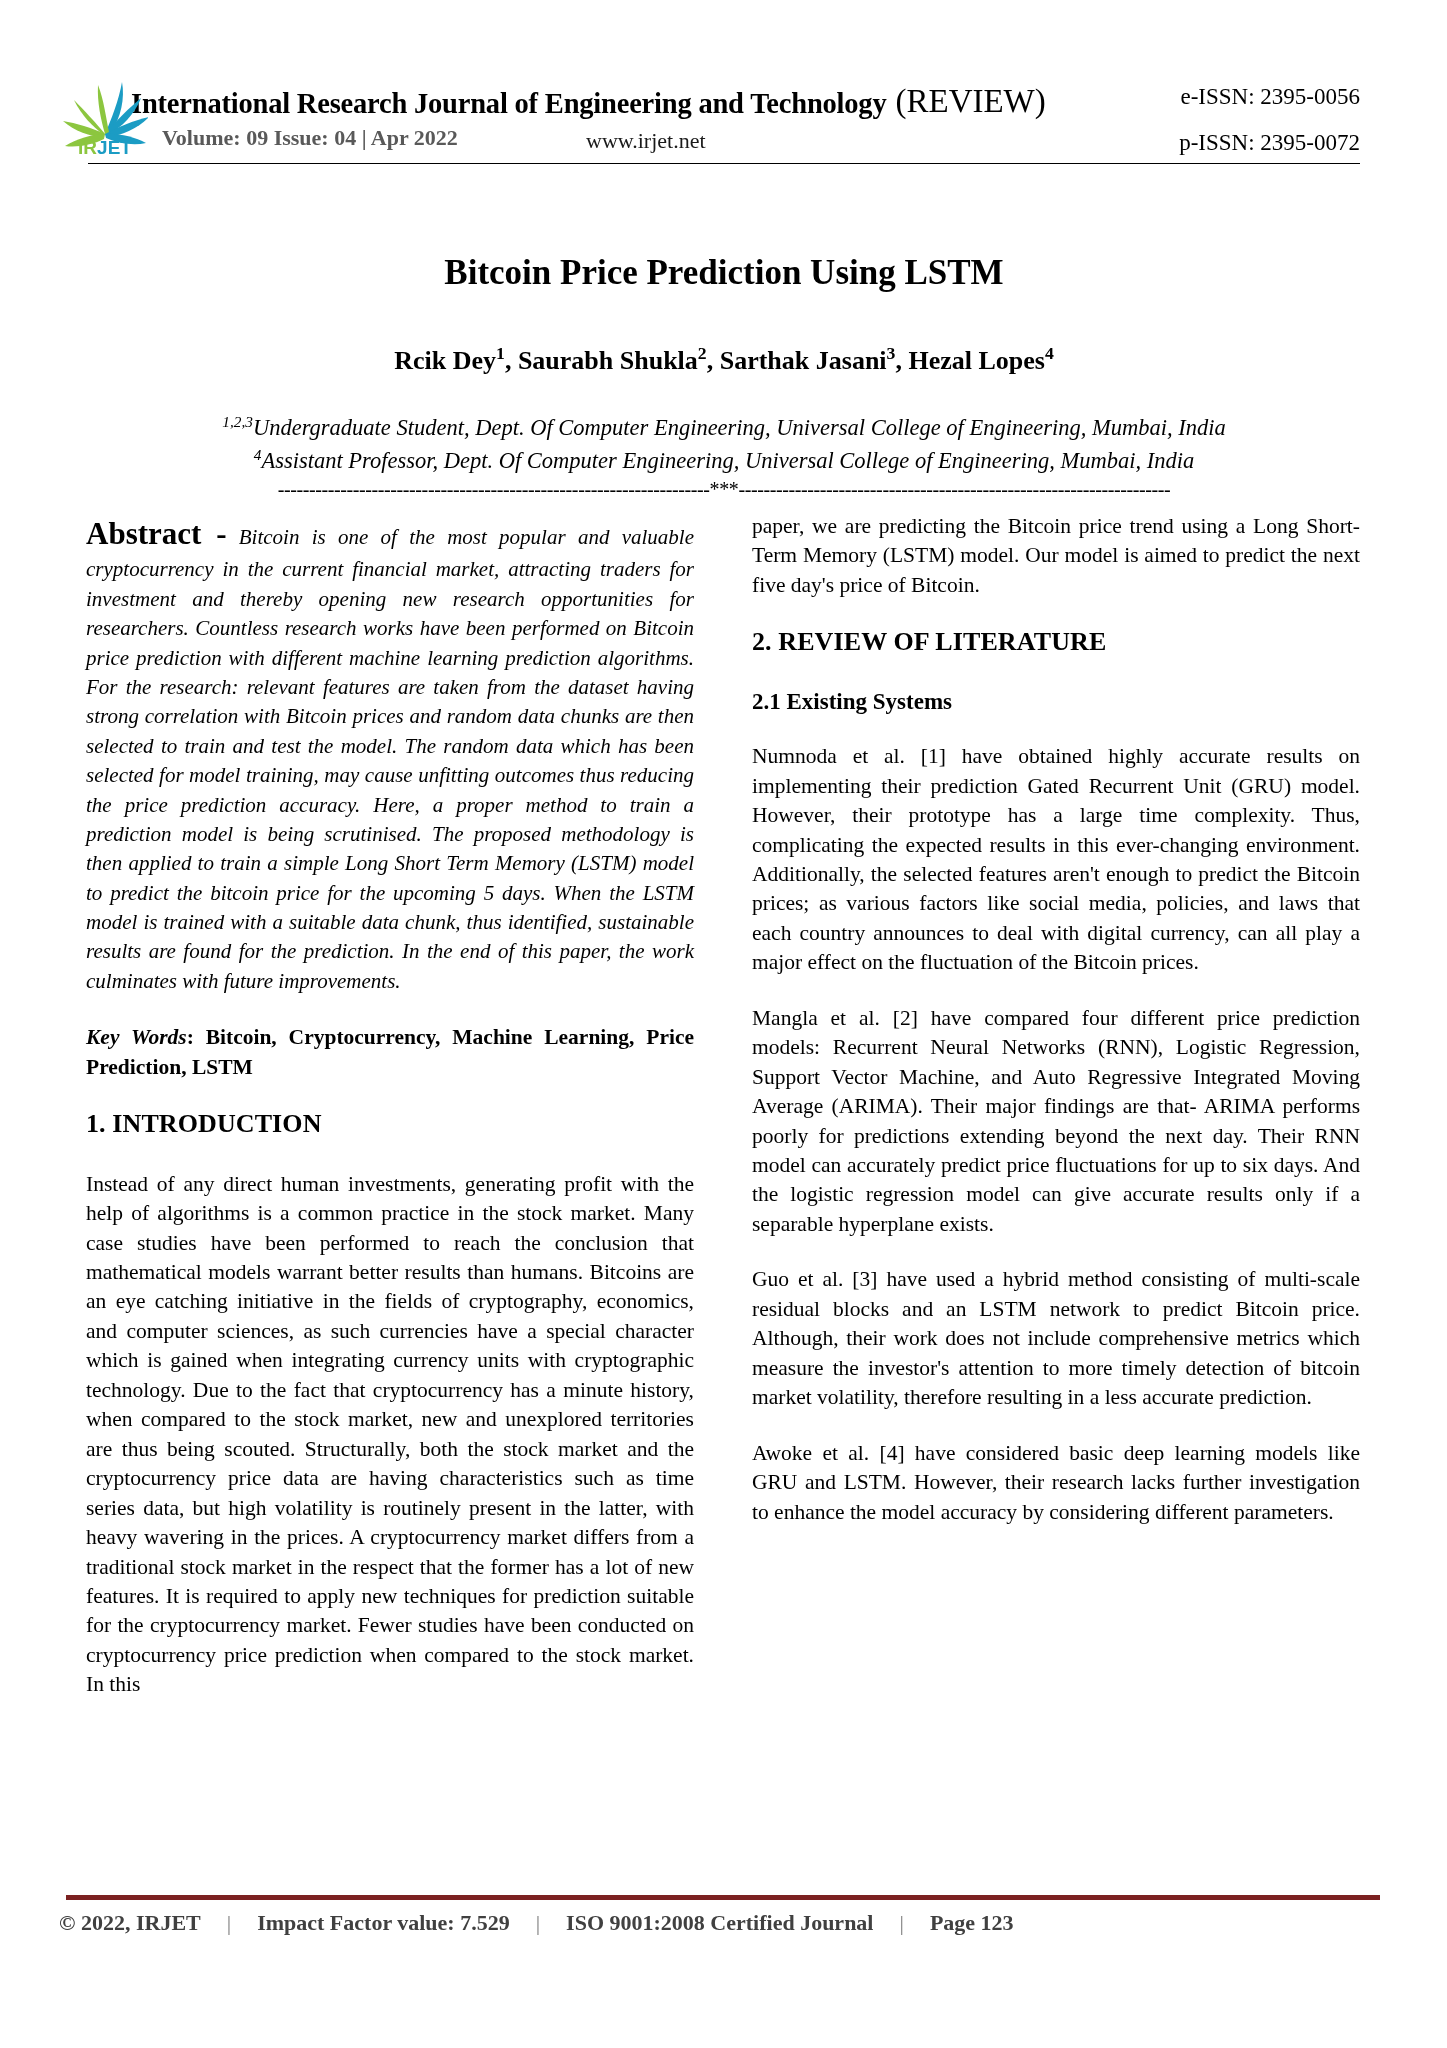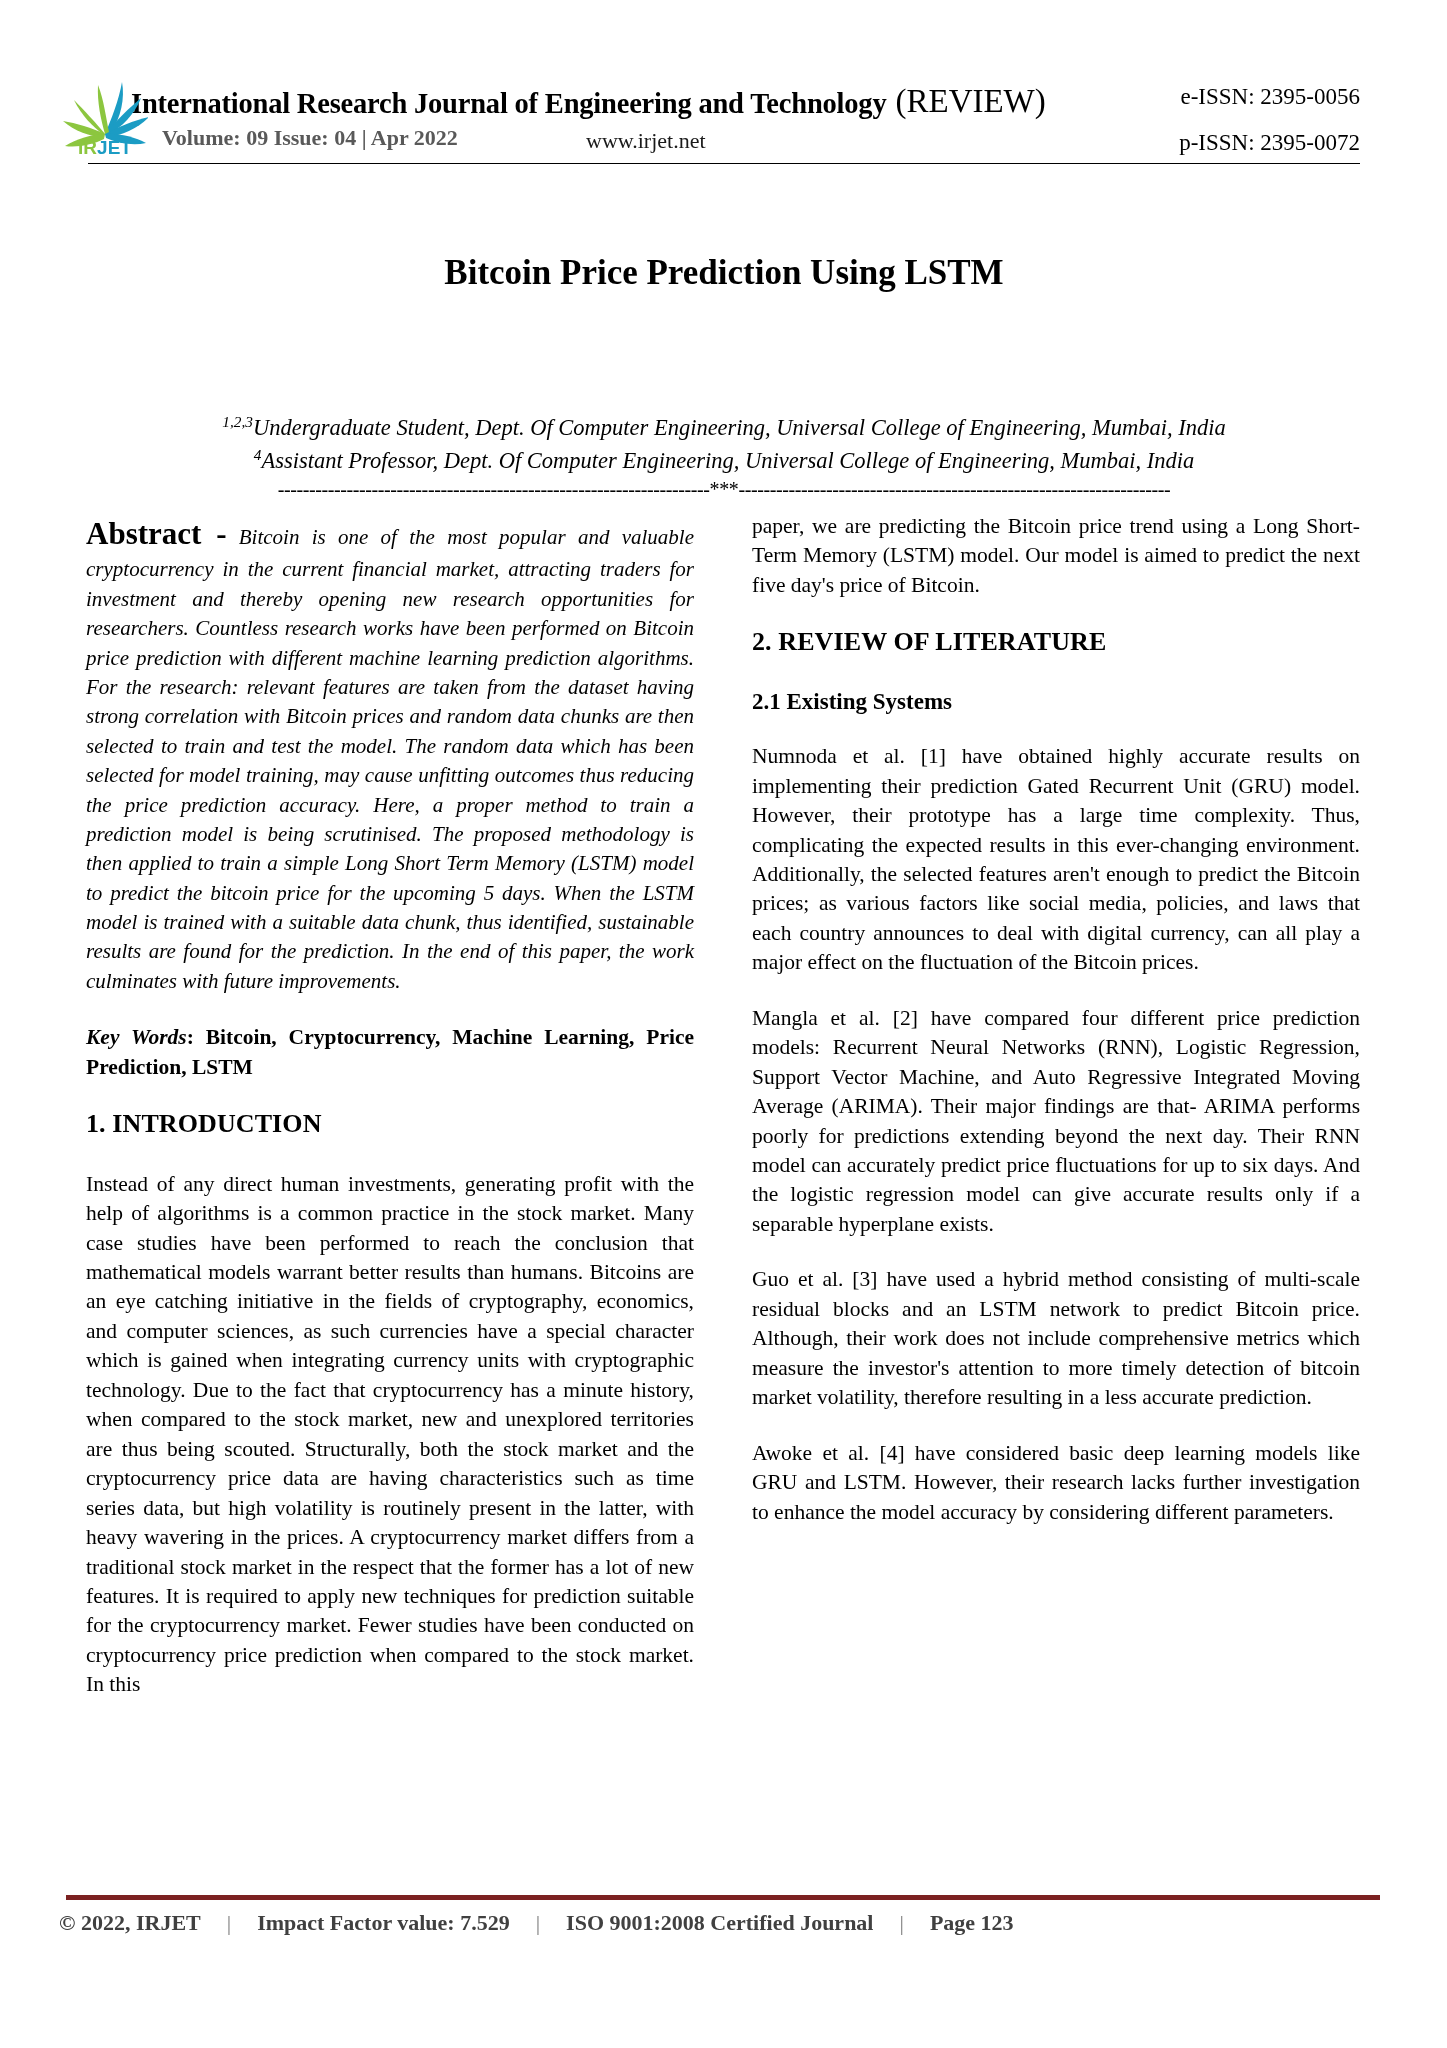--- a/index.html
+++ b/index.html
@@ -279,20 +279,26 @@
 
     <span class="weburl">www.irjet.net</span>
     <span class="eissn">e-ISSN: 2395-0056</span>
     <span class="pissn">p-ISSN: 2395-0072</span>
   </div>
 
   <div class="header-rule"></div>
 
   <div class="paper-title">Bitcoin Price Prediction Using LSTM</div>
 
+  <div class="authors">
+    <span><span>Rcik Dey</span><sup>1</sup></span>,
+    <span><span>Saurabh Shukla</span><sup>2</sup></span>,
+    <span><span>Sarthak Jasani</span><sup>3</sup></span>,
+    <span><span>Hezal Lopes</span><sup>4</sup></span>
+  </div>
 
   <div class="affil">
     <div><sup>1,2,3</sup><span>Undergraduate Student, Dept. Of Computer Engineering, Universal College of Engineering, Mumbai, India</span></div>
     <div><sup>4</sup><span>Assistant Professor, Dept. Of Computer Engineering, Universal College of Engineering, Mumbai, India</span></div>
   </div>
 
   <div class="dashrule">---------------------------------------------------------------------***---------------------------------------------------------------------</div>
 
   <div class="col col-left">
 

